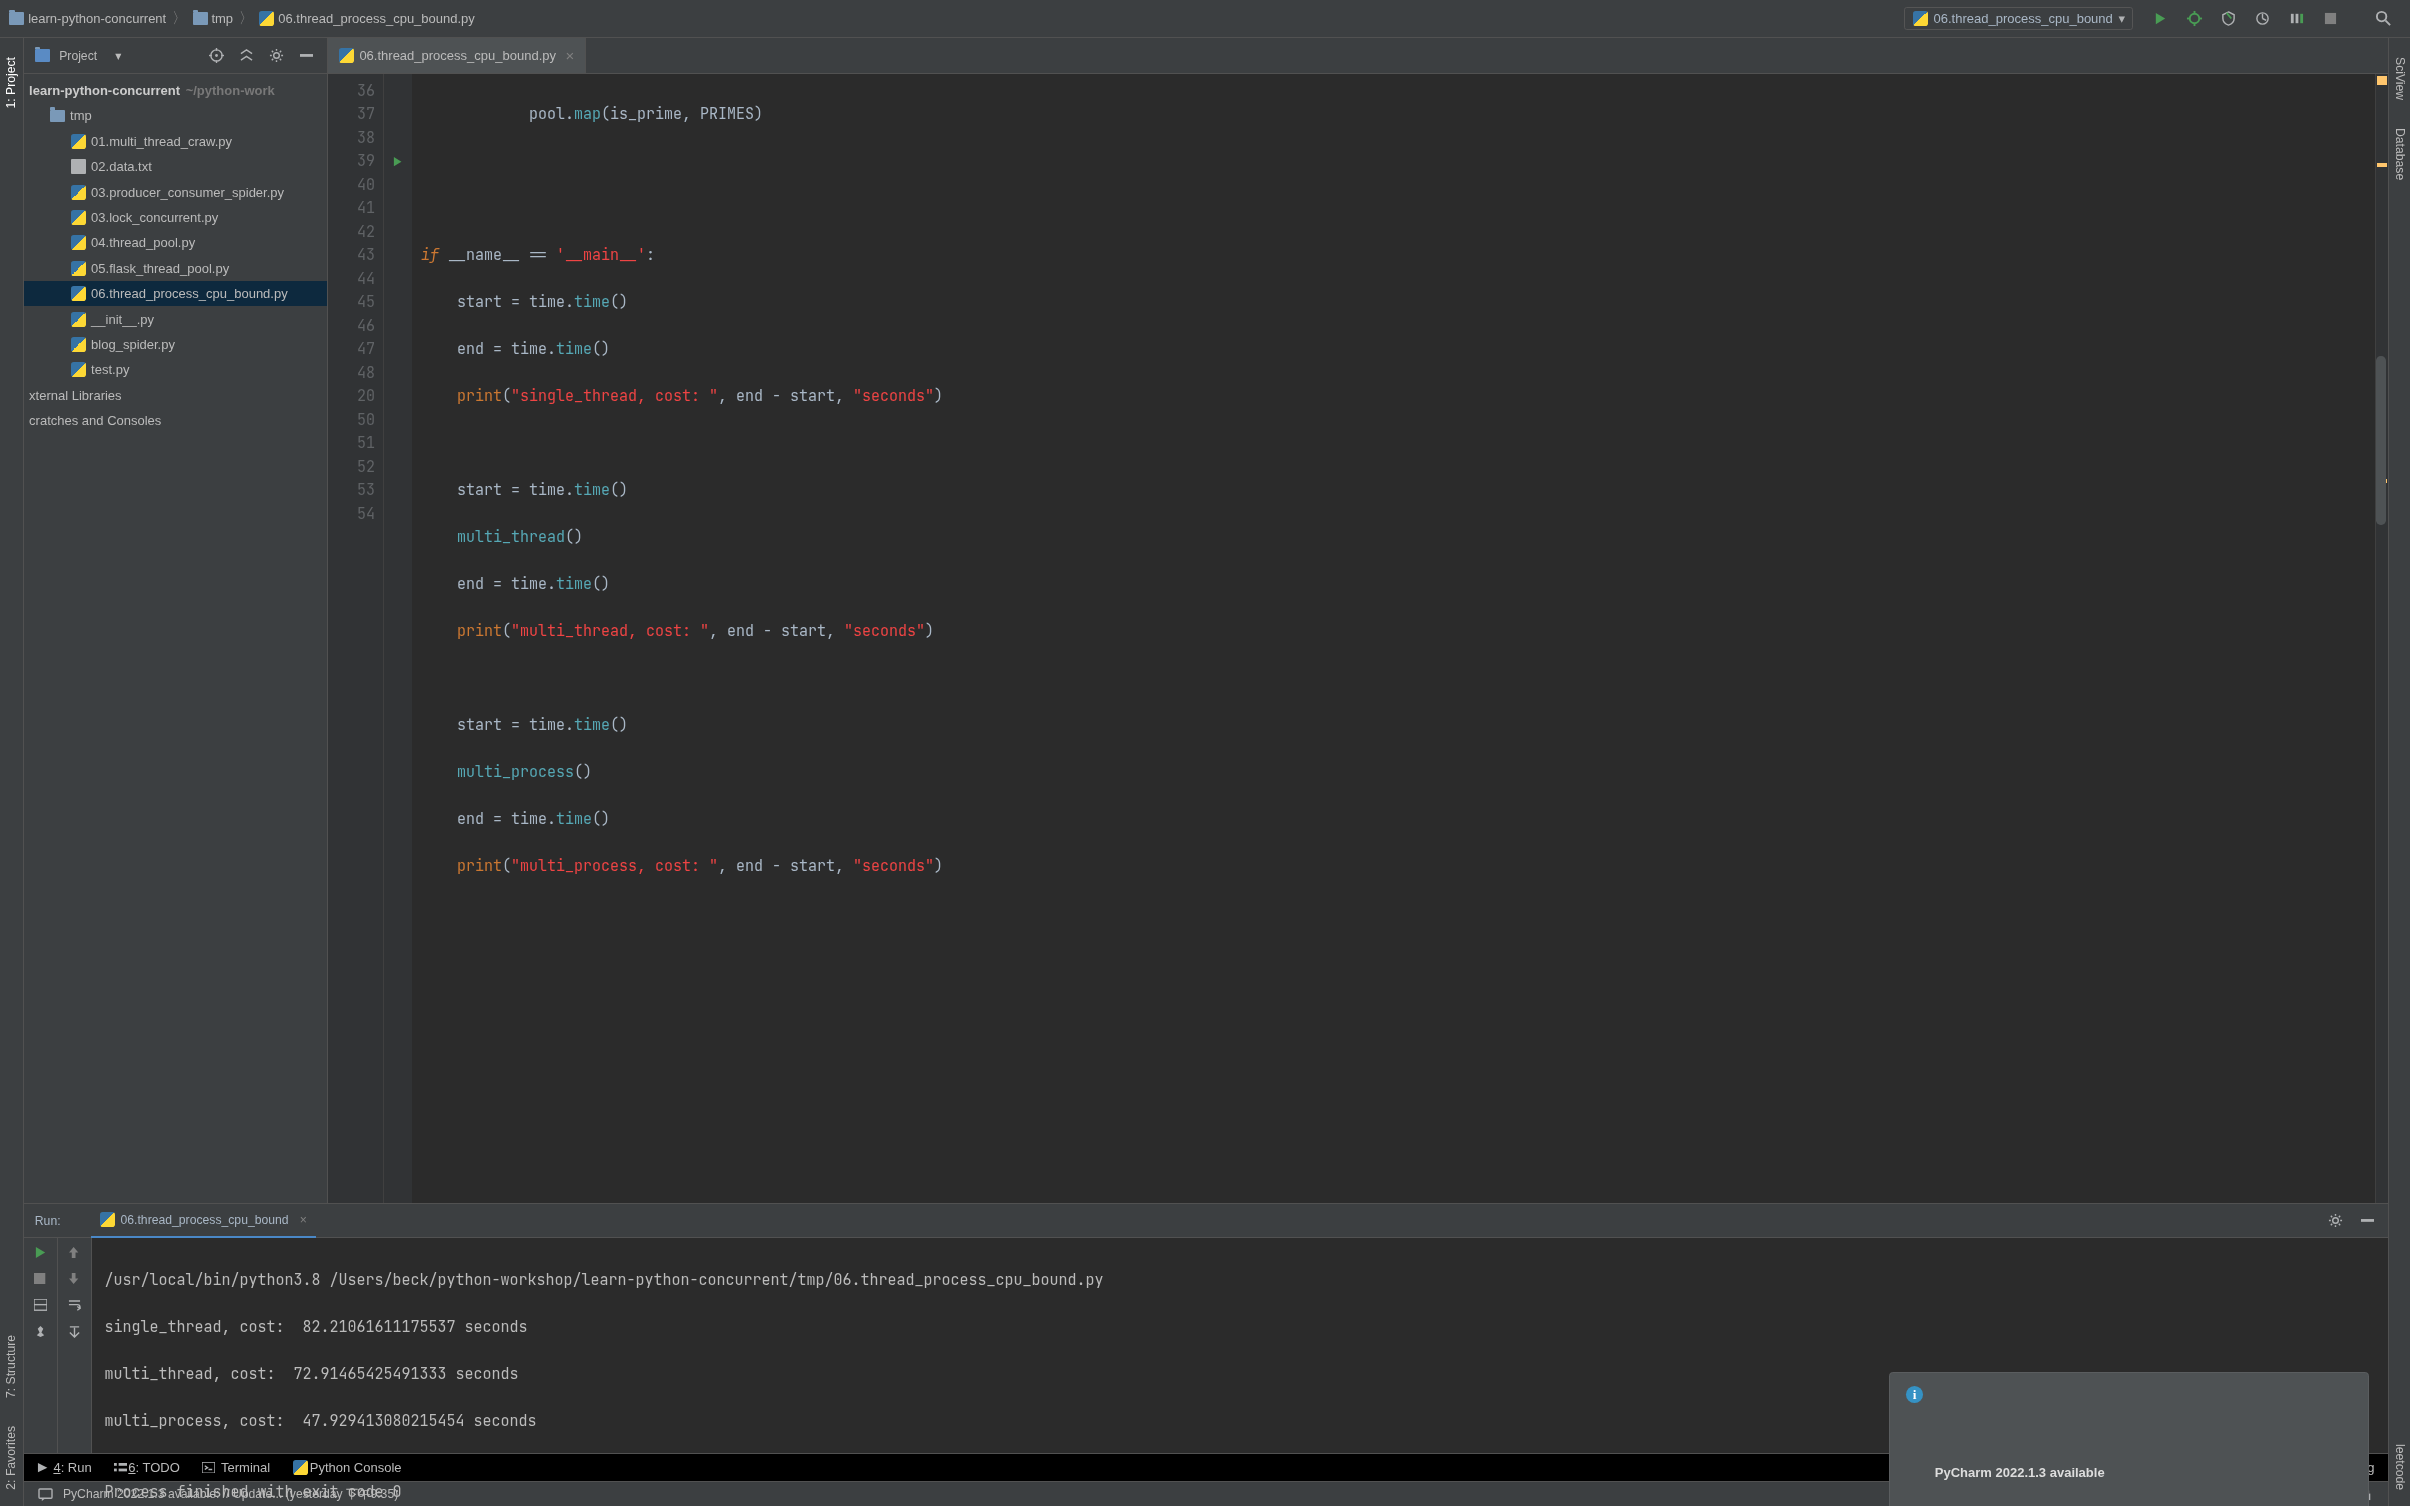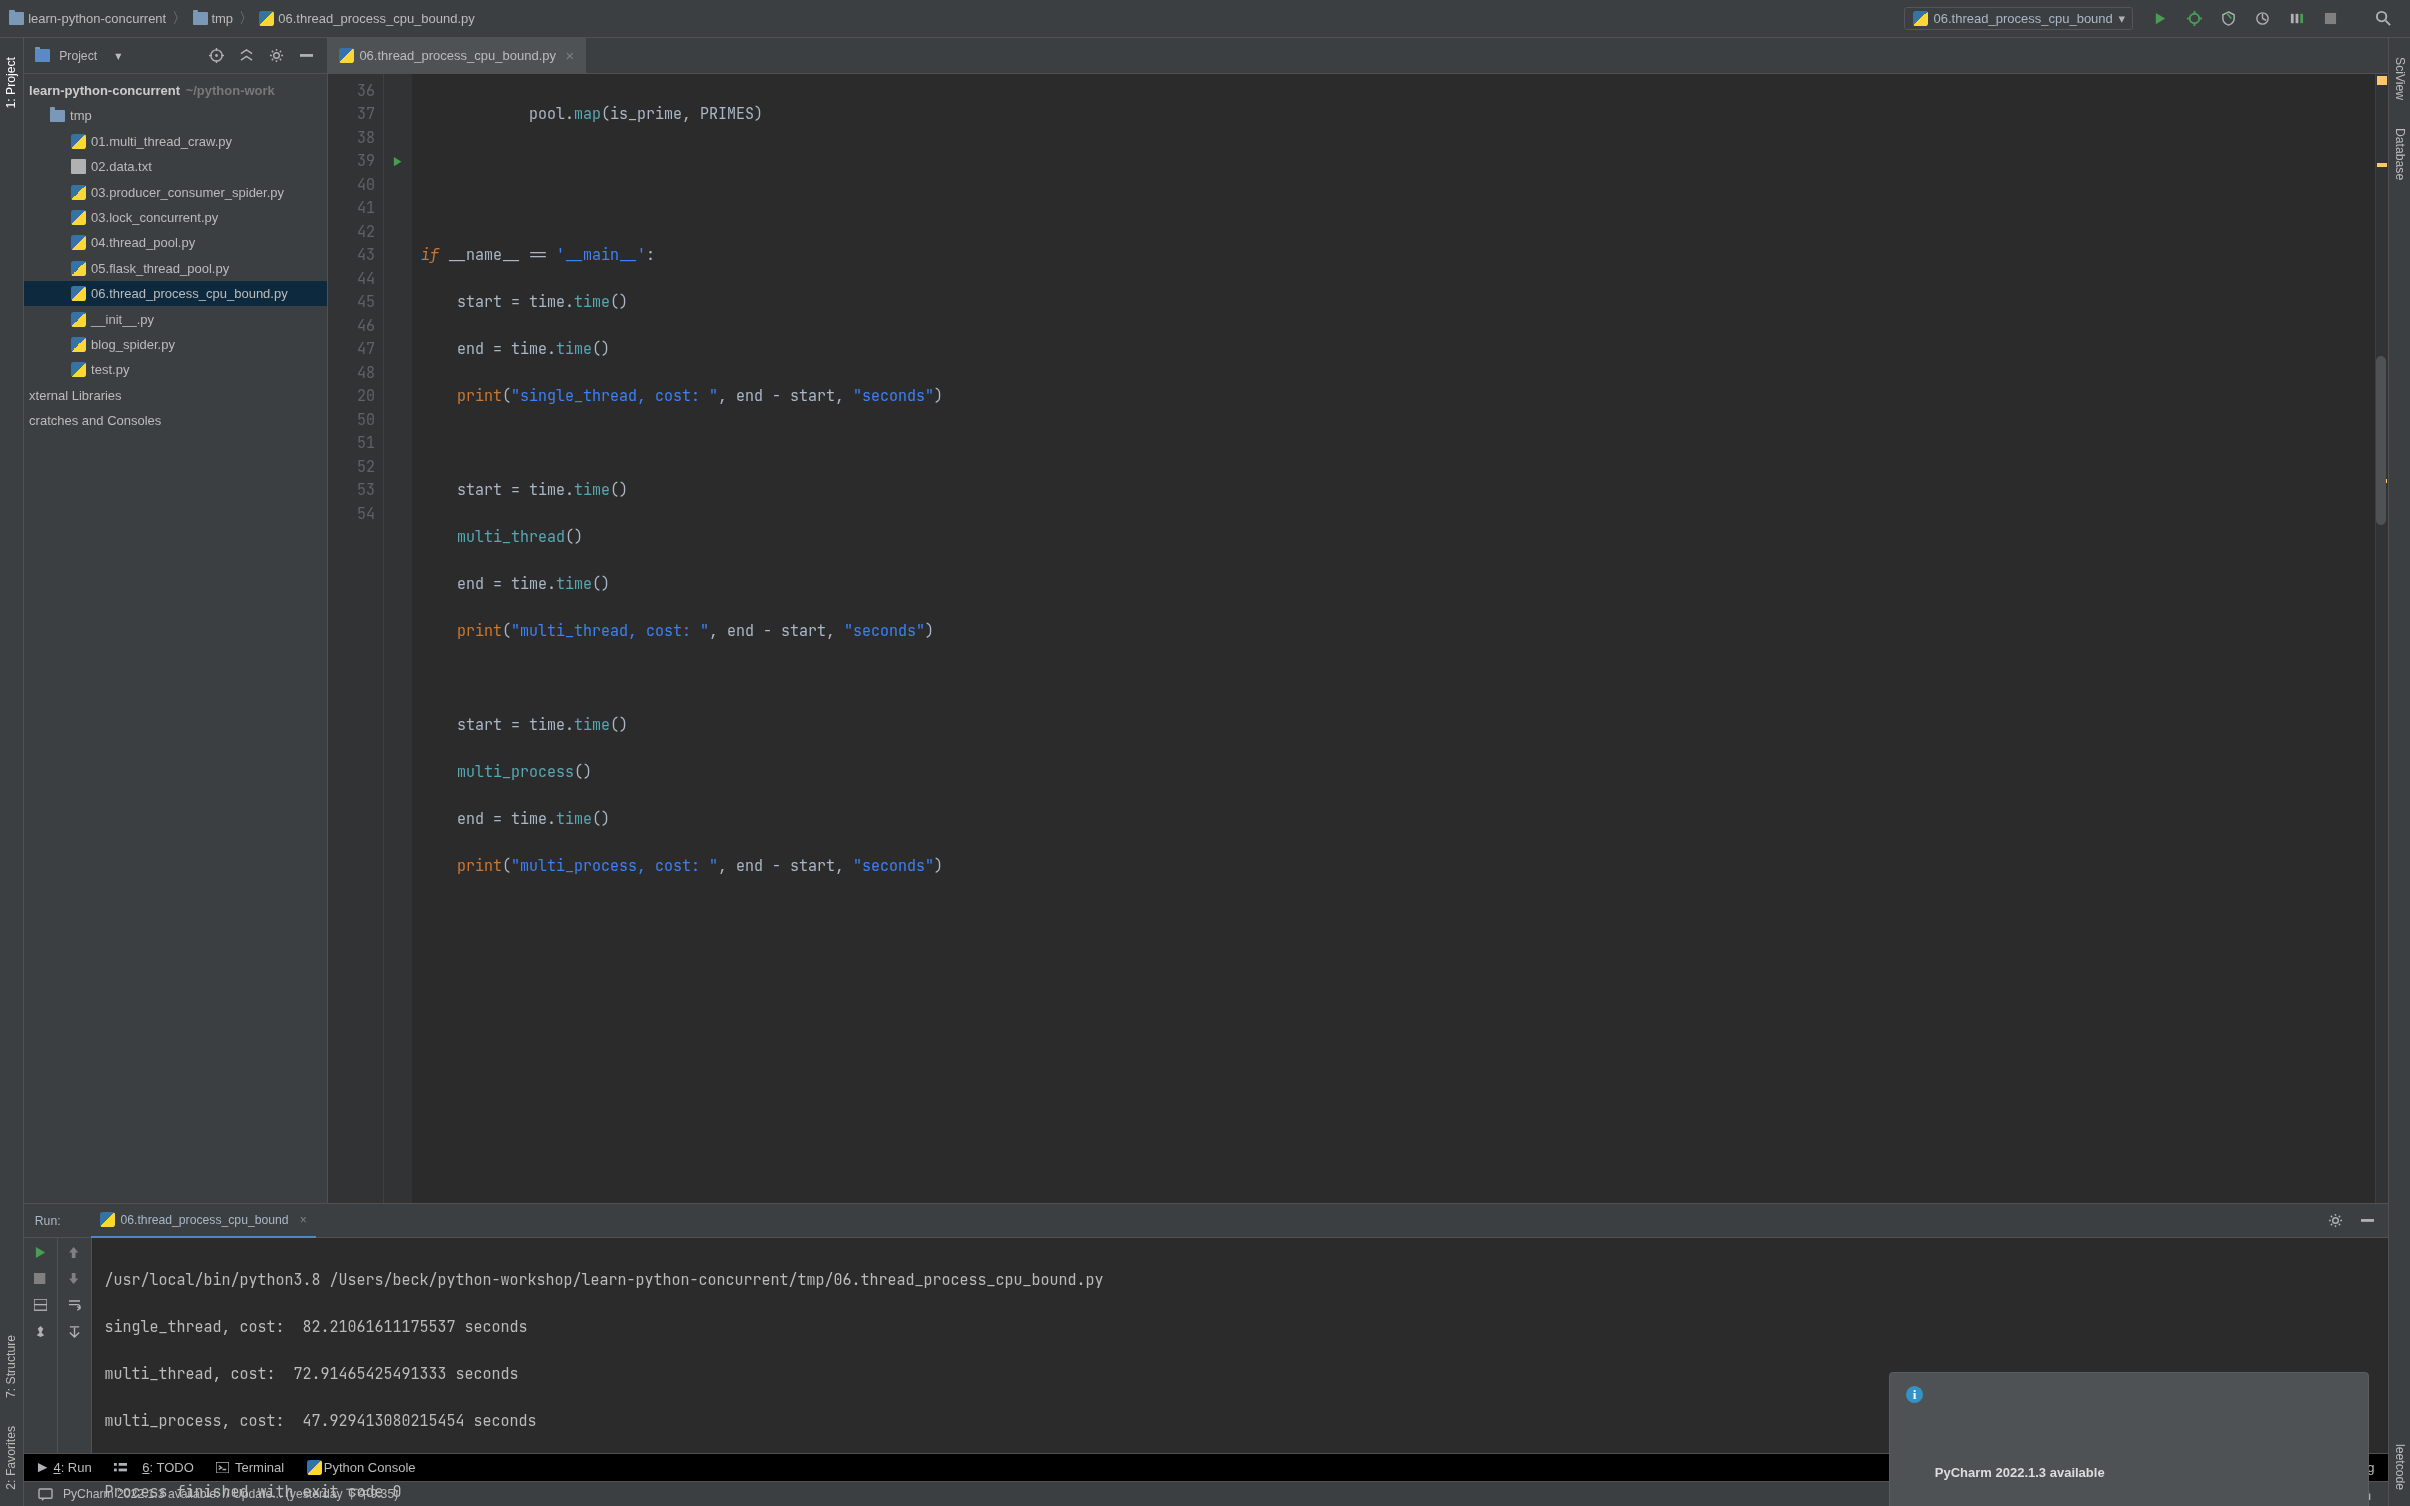--- a/index.html
+++ b/index.html
@@ -62,21 +62,21 @@
 .code-wrap { flex:1; display:flex; overflow:hidden; font-size:15px; line-height:23.5px;}
 .gutter { width:56px; text-align:right; color:#606366; padding:5.6px 7.5px 5.6px 0; background:#313335; border-right:0.9px solid #404040;}
 .gutter-line { height:23.5px; }
 .gutter-icons { width:28px; background:#313335; padding-top:5.6px;}
 .gutter-icons div { height:23.5px; display:flex; align-items:center; justify-content:center;}
 .code { flex:1; padding:5.6px 0 5.6px 9.4px; white-space:pre; }
 .code-line { height:23.5px; }
 .kw { color:#cc7832; font-style:italic;}
 .kw2 { color:#cc7832;}
 .fn { color:#56a8b5;}
-.str { color:#3b82f6;text-align:center;}
+.str { color:#ef4444;text-align:center;}
 .op { color:#a9b7c6;}
 .err-stripe { width:13px; background:#313335; border-left:0.9px solid #404040; position:relative;}
 .marker-y { position:absolute; left:1.9px; width:9.4px; height:3.8px; background:#ffc66d;}
 .marker-w { position:absolute; left:1.9px; width:9.4px; height:9.4px; background:#ffc66d; top:1.9px;}
 
 .run-panel { height:250px; background:#2b2b2b; border-top:0.9px solid #515151; display:flex; flex-direction:column;}
 .run-header { height:34px; background:#3c3f41; display:flex; align-items:center; padding:0 11.3px; border-bottom:0.9px solid #515151; font-family:-apple-system,sans-serif;}
 .run-tab { display:flex; align-items:center; gap:5.6px; height:34px; padding:0 9.4px; border-bottom:2.8px solid #4a88c7;}
 .run-body { flex:1; display:flex;}
 .run-tool-col { width:34px; background:#3c3f41; border-right:0.9px solid #515151; display:flex; flex-direction:column; align-items:center; padding:5.6px 0; gap:9.4px;}
@@ -449,21 +449,21 @@
       </div>
     </div>
 
     <div class="bottom-bar">
       <span style="display:flex;align-items:center;gap:5.6px;">
           <svg width="11.3" height="11.3" viewBox="0 0 12 12">
             <path d="M1 1 L11 6 L1 11 Z" fill="#afb1b3"></path>
           </svg>
           <span><span class="und">4</span>: Run</span>
         </span>
-      <span style="display:flex;align-items:center;gap:15px;text-align:center;">
+      <span style="display:flex;align-items:center;gap:1px;text-align:center;">
           <svg width="13" height="11.3" viewBox="0 0 14 12">
             <rect x="0" y="1" width="3" height="3" fill="#afb1b3"></rect>
             <rect x="5" y="1" width="9" height="3" fill="#afb1b3"></rect>
             <rect x="0" y="7" width="3" height="3" fill="#afb1b3"></rect>
             <rect x="5" y="7" width="9" height="3" fill="#afb1b3"></rect>
           </svg>
           <span><span class="und">6</span>: TODO</span>
         </span>
       <span style="display:flex;align-items:center;gap:5.6px;">
           <svg width="13" height="11.3" viewBox="0 0 14 12">

